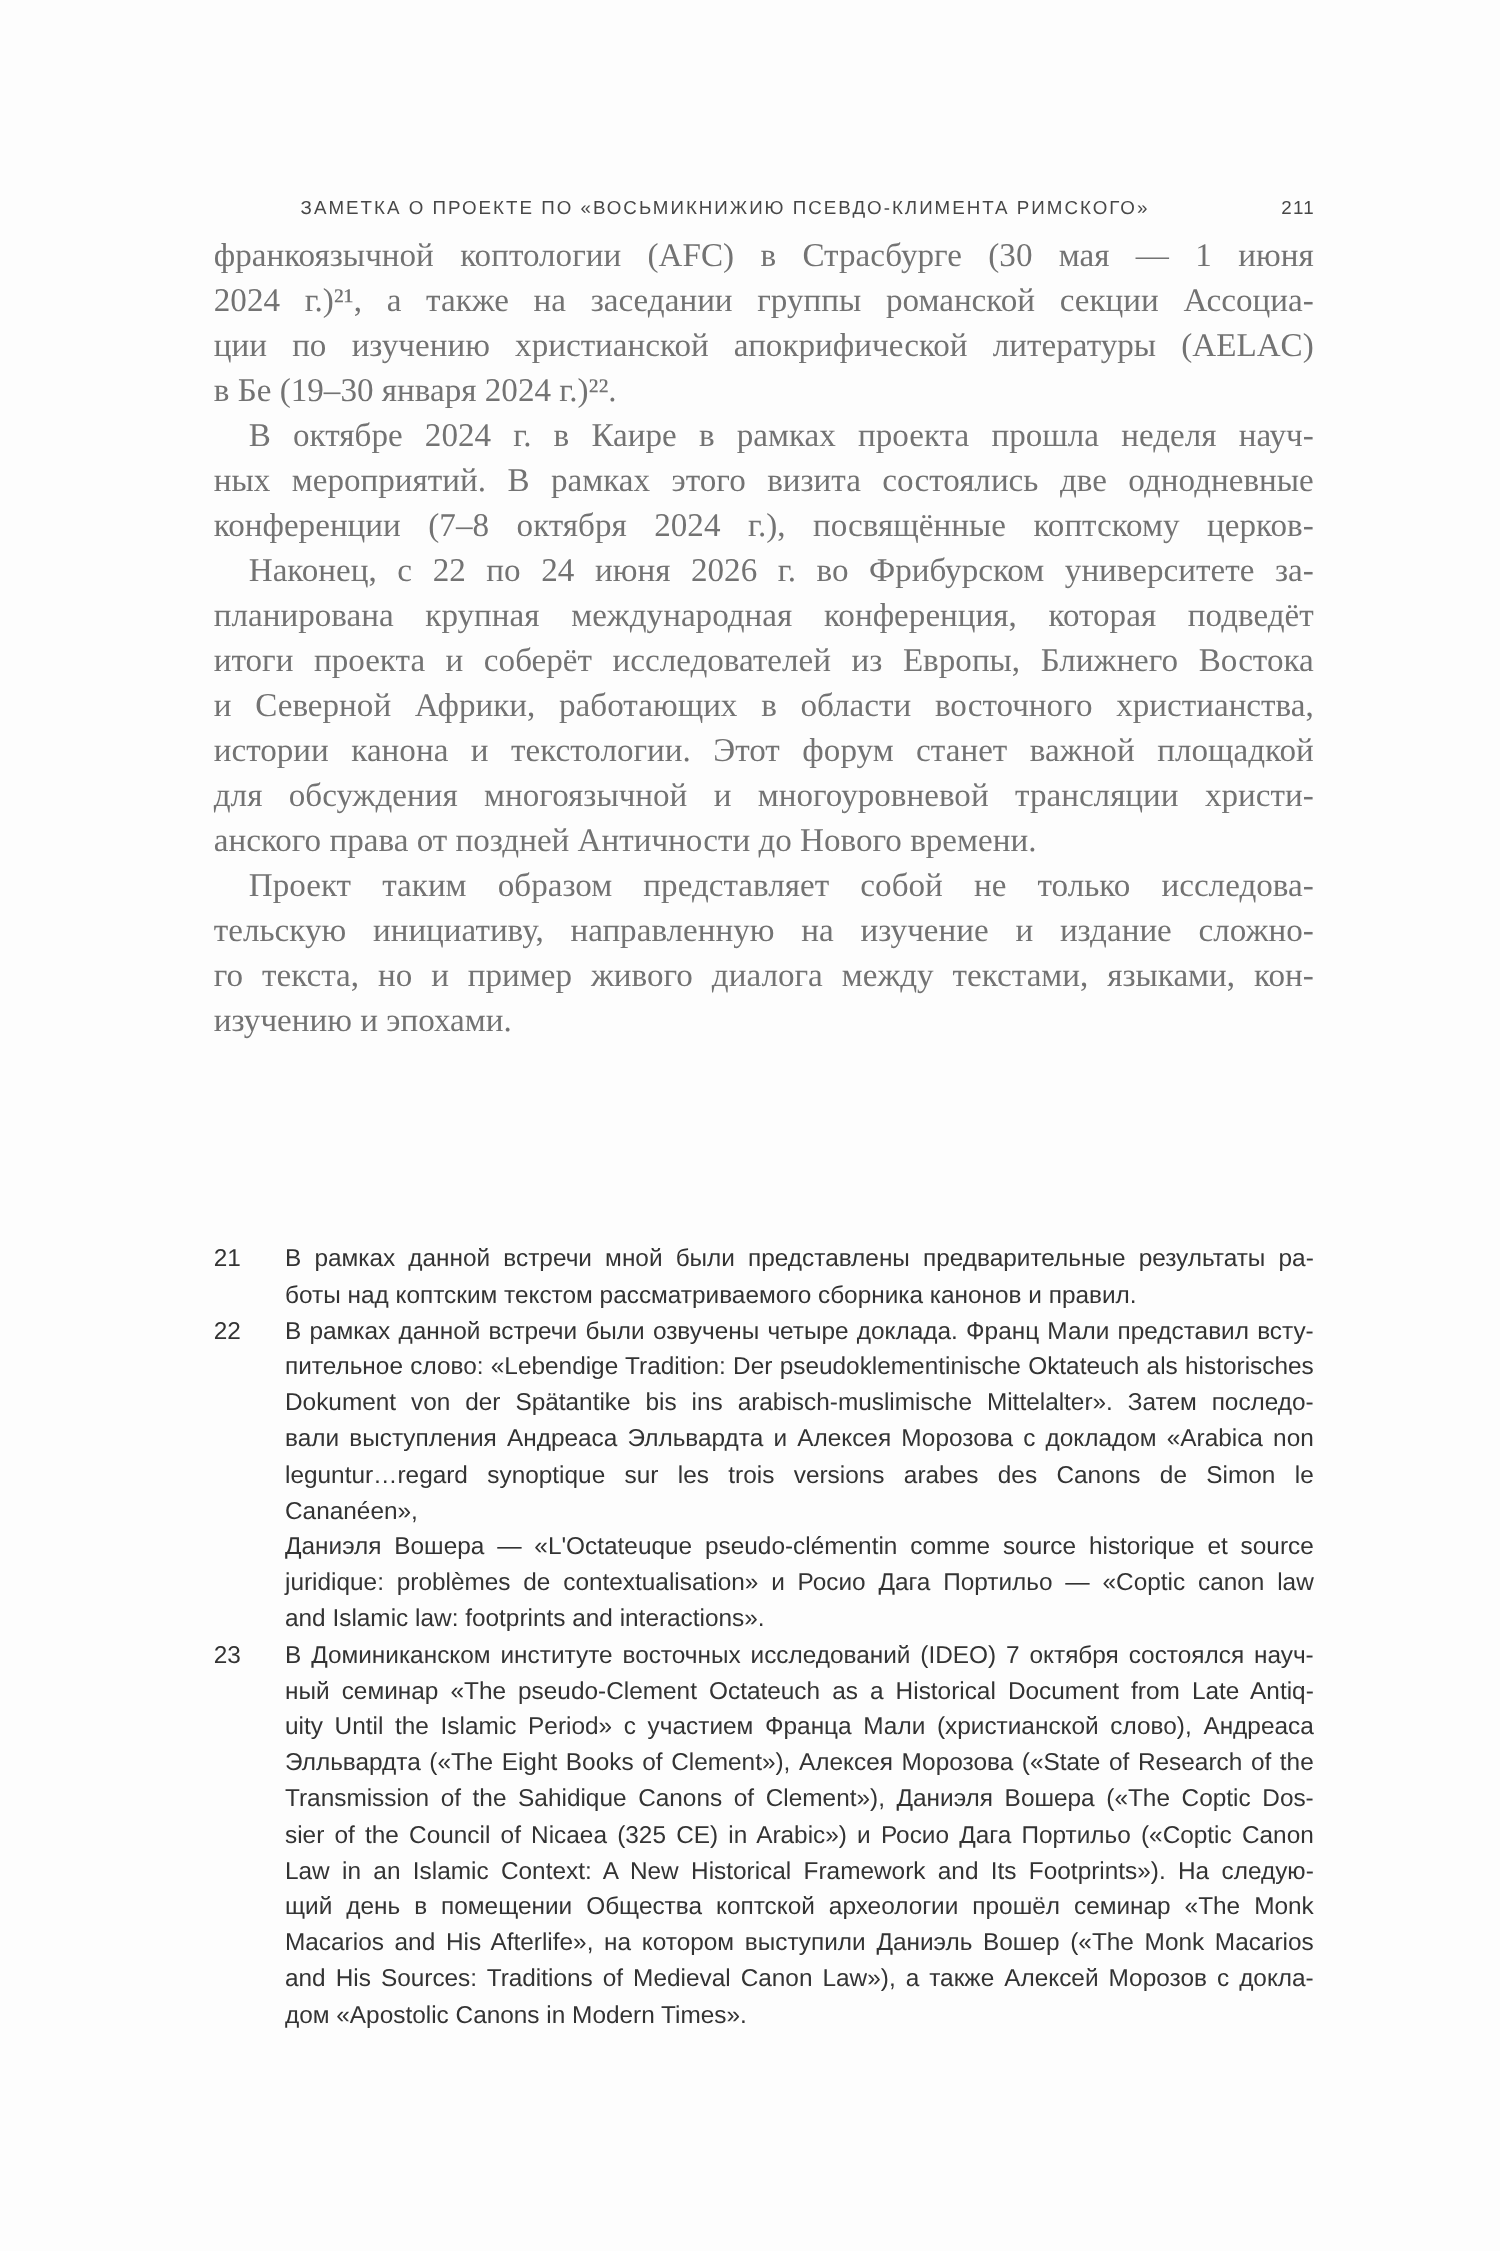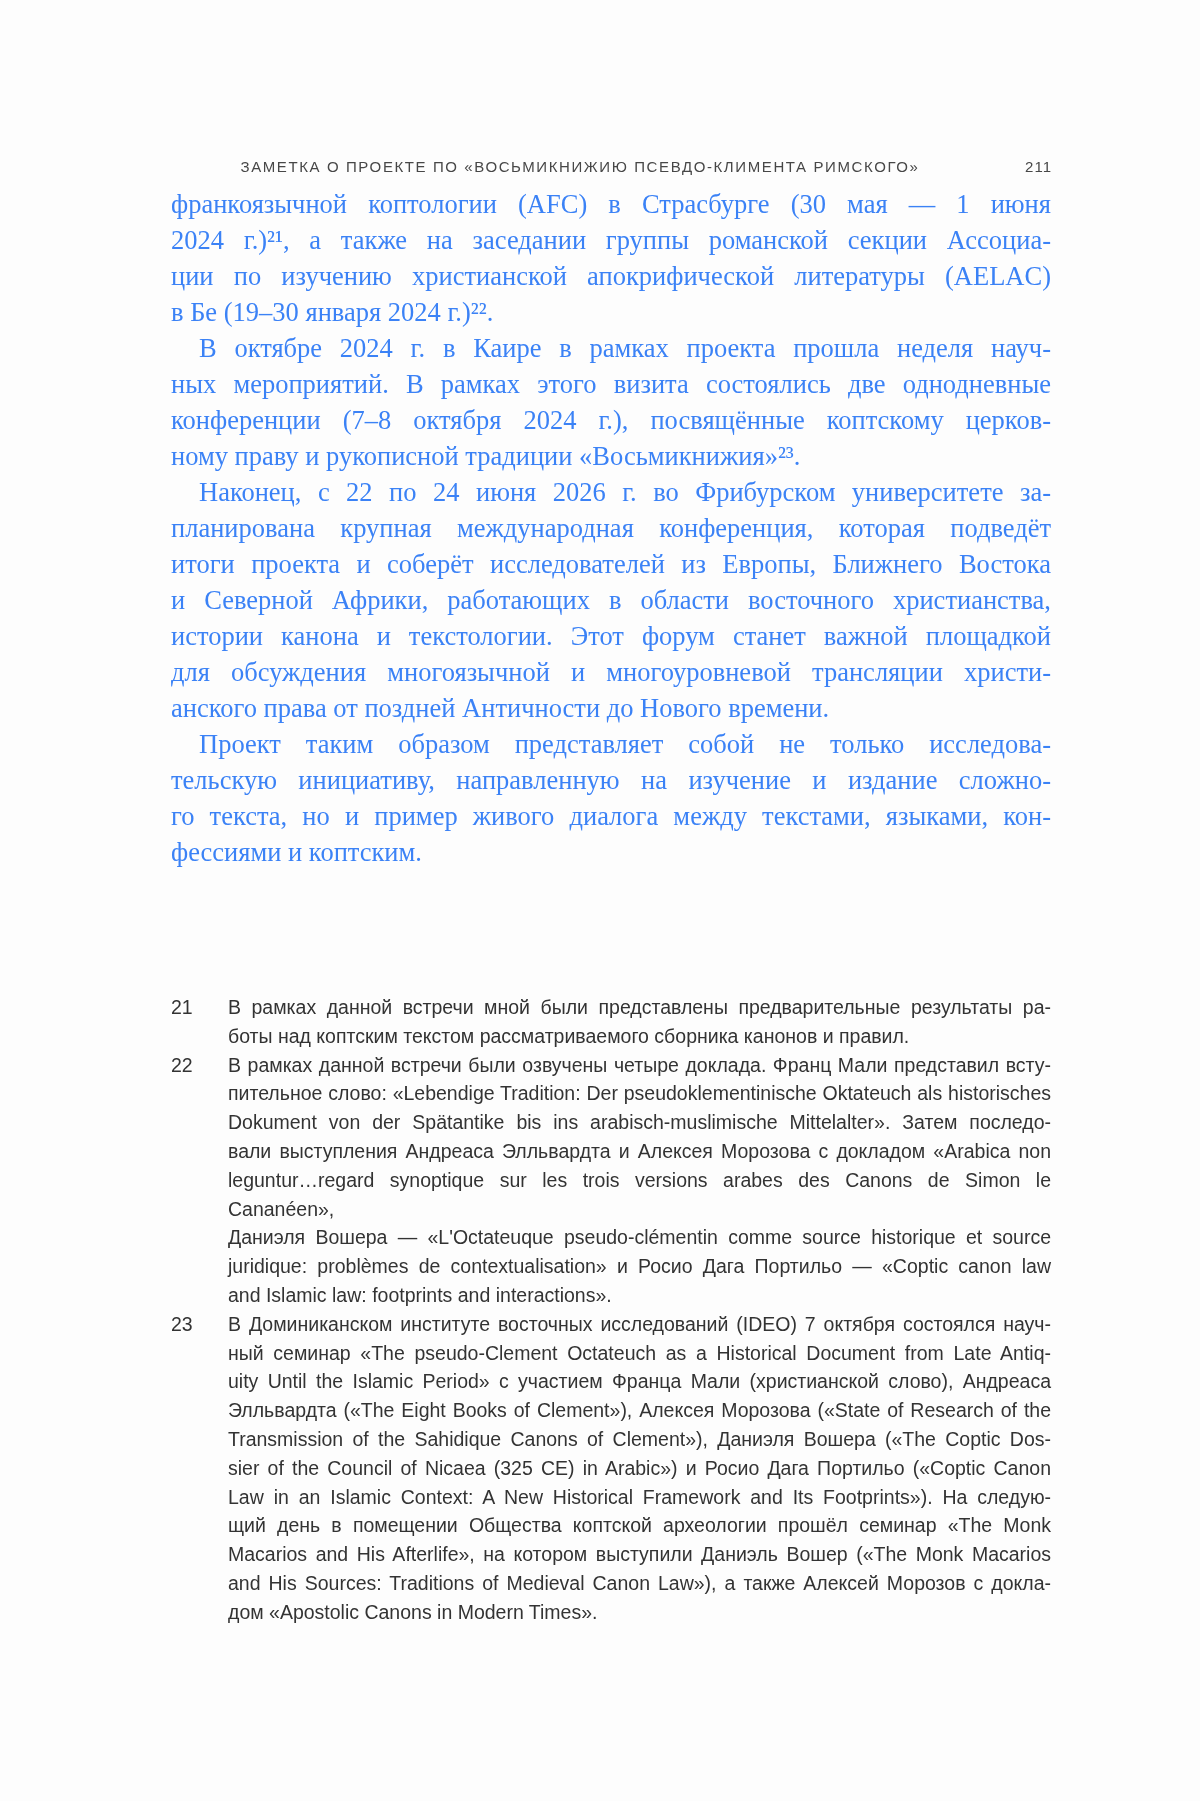--- a/index.html
+++ b/index.html
@@ -47,21 +47,21 @@
   }
   
   .body-text {
     position: absolute;
     top: 186px;
     left: 171px;
     width: 880px;
     font-family: "Liberation Serif", serif;
     font-size: 26.5px;
     line-height: 36px;
-    color: #3b82f6;
+    color: #737373;
   }
   .body-text .bl {
     text-align: justify;
     text-align-last: justify;
     white-space: normal;
   }
   .body-text .bl.end {
     text-align-last: left;
   }
   .body-text .bl.indent {
@@ -113,36 +113,35 @@
       <div class="para">
         <div class="bl">франкоязычной коптологии (AFC) в Страсбурге (30 мая — 1 июня</div>
         <div class="bl">2024 г.)²¹, а также на заседании группы романской секции Ассоциа-</div>
         <div class="bl">ции по изучению христианской апокрифической литературы (AELAC)</div>
         <div class="bl end">в Бе (19–30 января 2024 г.)²².</div>
       </div>
       <div class="para">
         <div class="bl indent">В октябре 2024 г. в Каире в рамках проекта прошла неделя науч-</div>
         <div class="bl">ных мероприятий. В рамках этого визита состоялись две однодневные</div>
         <div class="bl">конференции (7–8 октября 2024 г.), посвящённые коптскому церков-</div>
-        <div class="bl end">ному праву и рукописной традиции «Восьмикнижия»²³.</div>
       </div>
       <div class="para">
         <div class="bl indent">Наконец, с 22 по 24 июня 2026 г. во Фрибурском университете за-</div>
         <div class="bl">планирована крупная международная конференция, которая подведёт</div>
         <div class="bl">итоги проекта и соберёт исследователей из Европы, Ближнего Востока</div>
         <div class="bl">и Северной Африки, работающих в области восточного христианства,</div>
         <div class="bl">истории канона и текстологии. Этот форум станет важной площадкой</div>
         <div class="bl">для обсуждения многоязычной и многоуровневой трансляции христи-</div>
         <div class="bl end">анского права от поздней Античности до Нового времени.</div>
       </div>
       <div class="para">
         <div class="bl indent">Проект таким образом представляет собой не только исследова-</div>
         <div class="bl">тельскую инициативу, направленную на изучение и издание сложно-</div>
         <div class="bl">го текста, но и пример живого диалога между текстами, языками, кон-</div>
-        <div class="bl end">фессиями и коптским.</div>
+        <div class="bl end">изучению и эпохами.</div>
       </div>
     </div>
 
   <div class="footnotes">
       <div class="footnote">
         <div class="fn-num">21</div>
         <div class="fn-text">
           <div class="bl">В рамках данной встречи мной были представлены предварительные результаты ра-</div>
           <div class="bl end">боты над коптским текстом рассматриваемого сборника канонов и правил.</div>
         </div>

